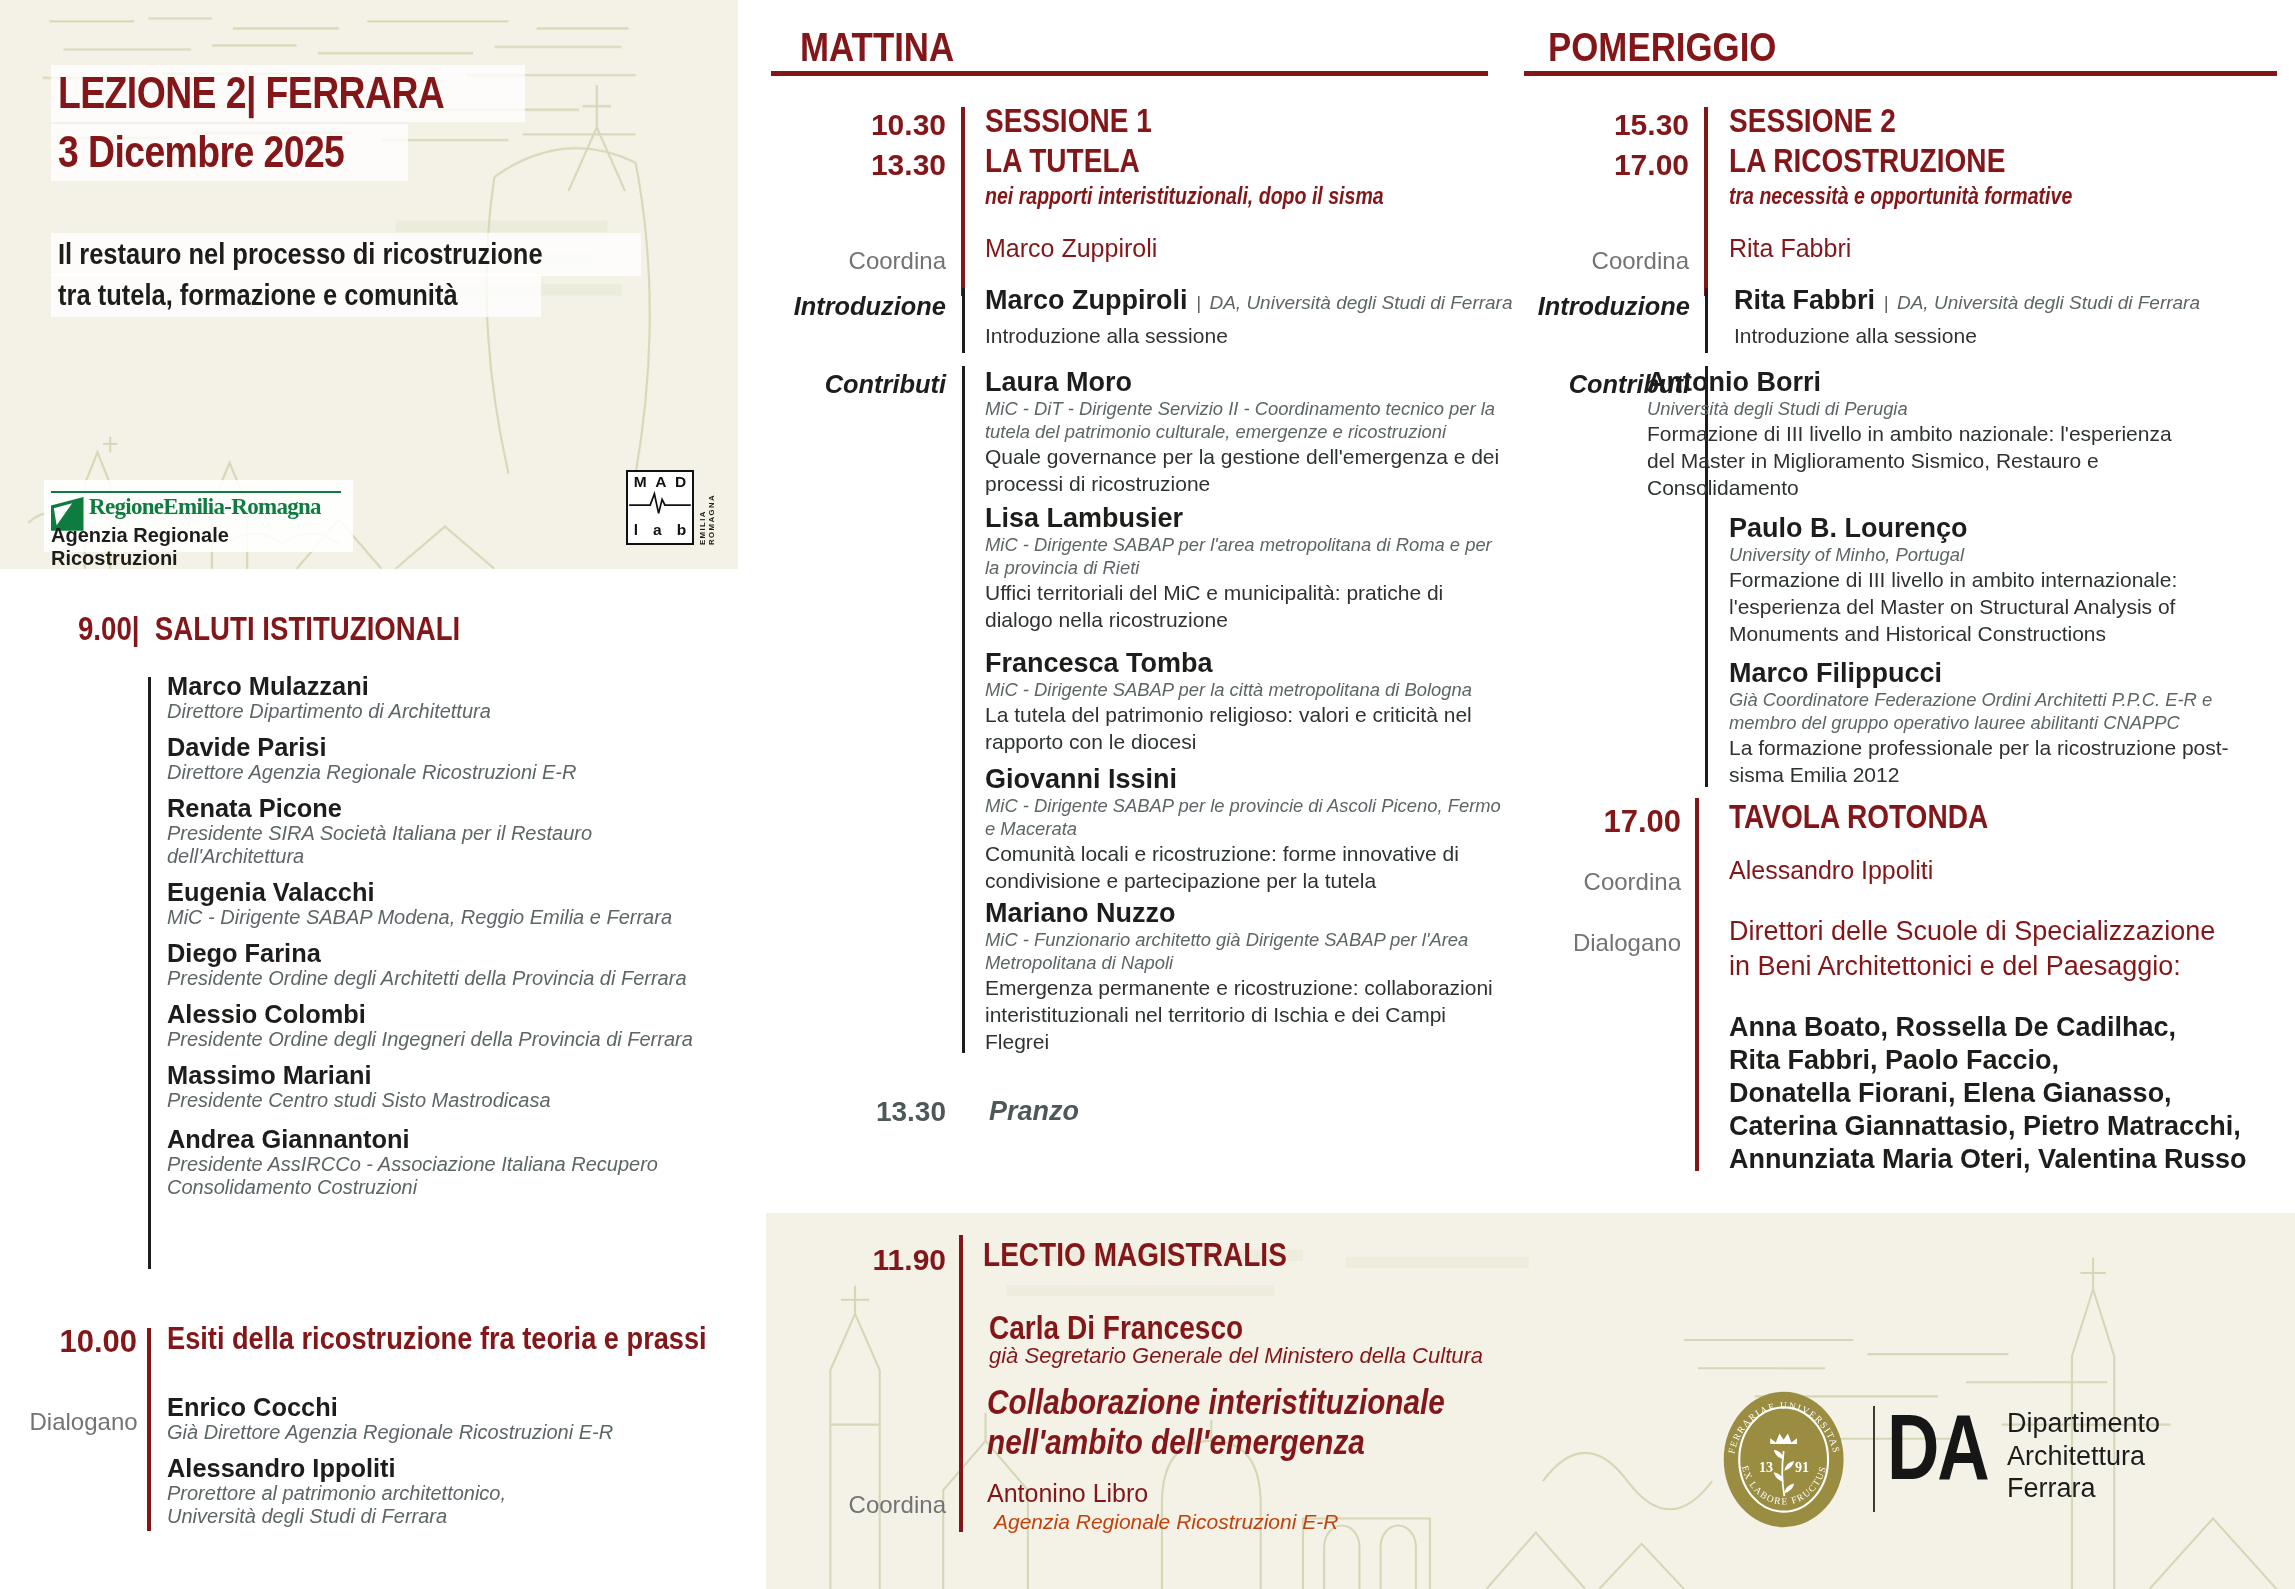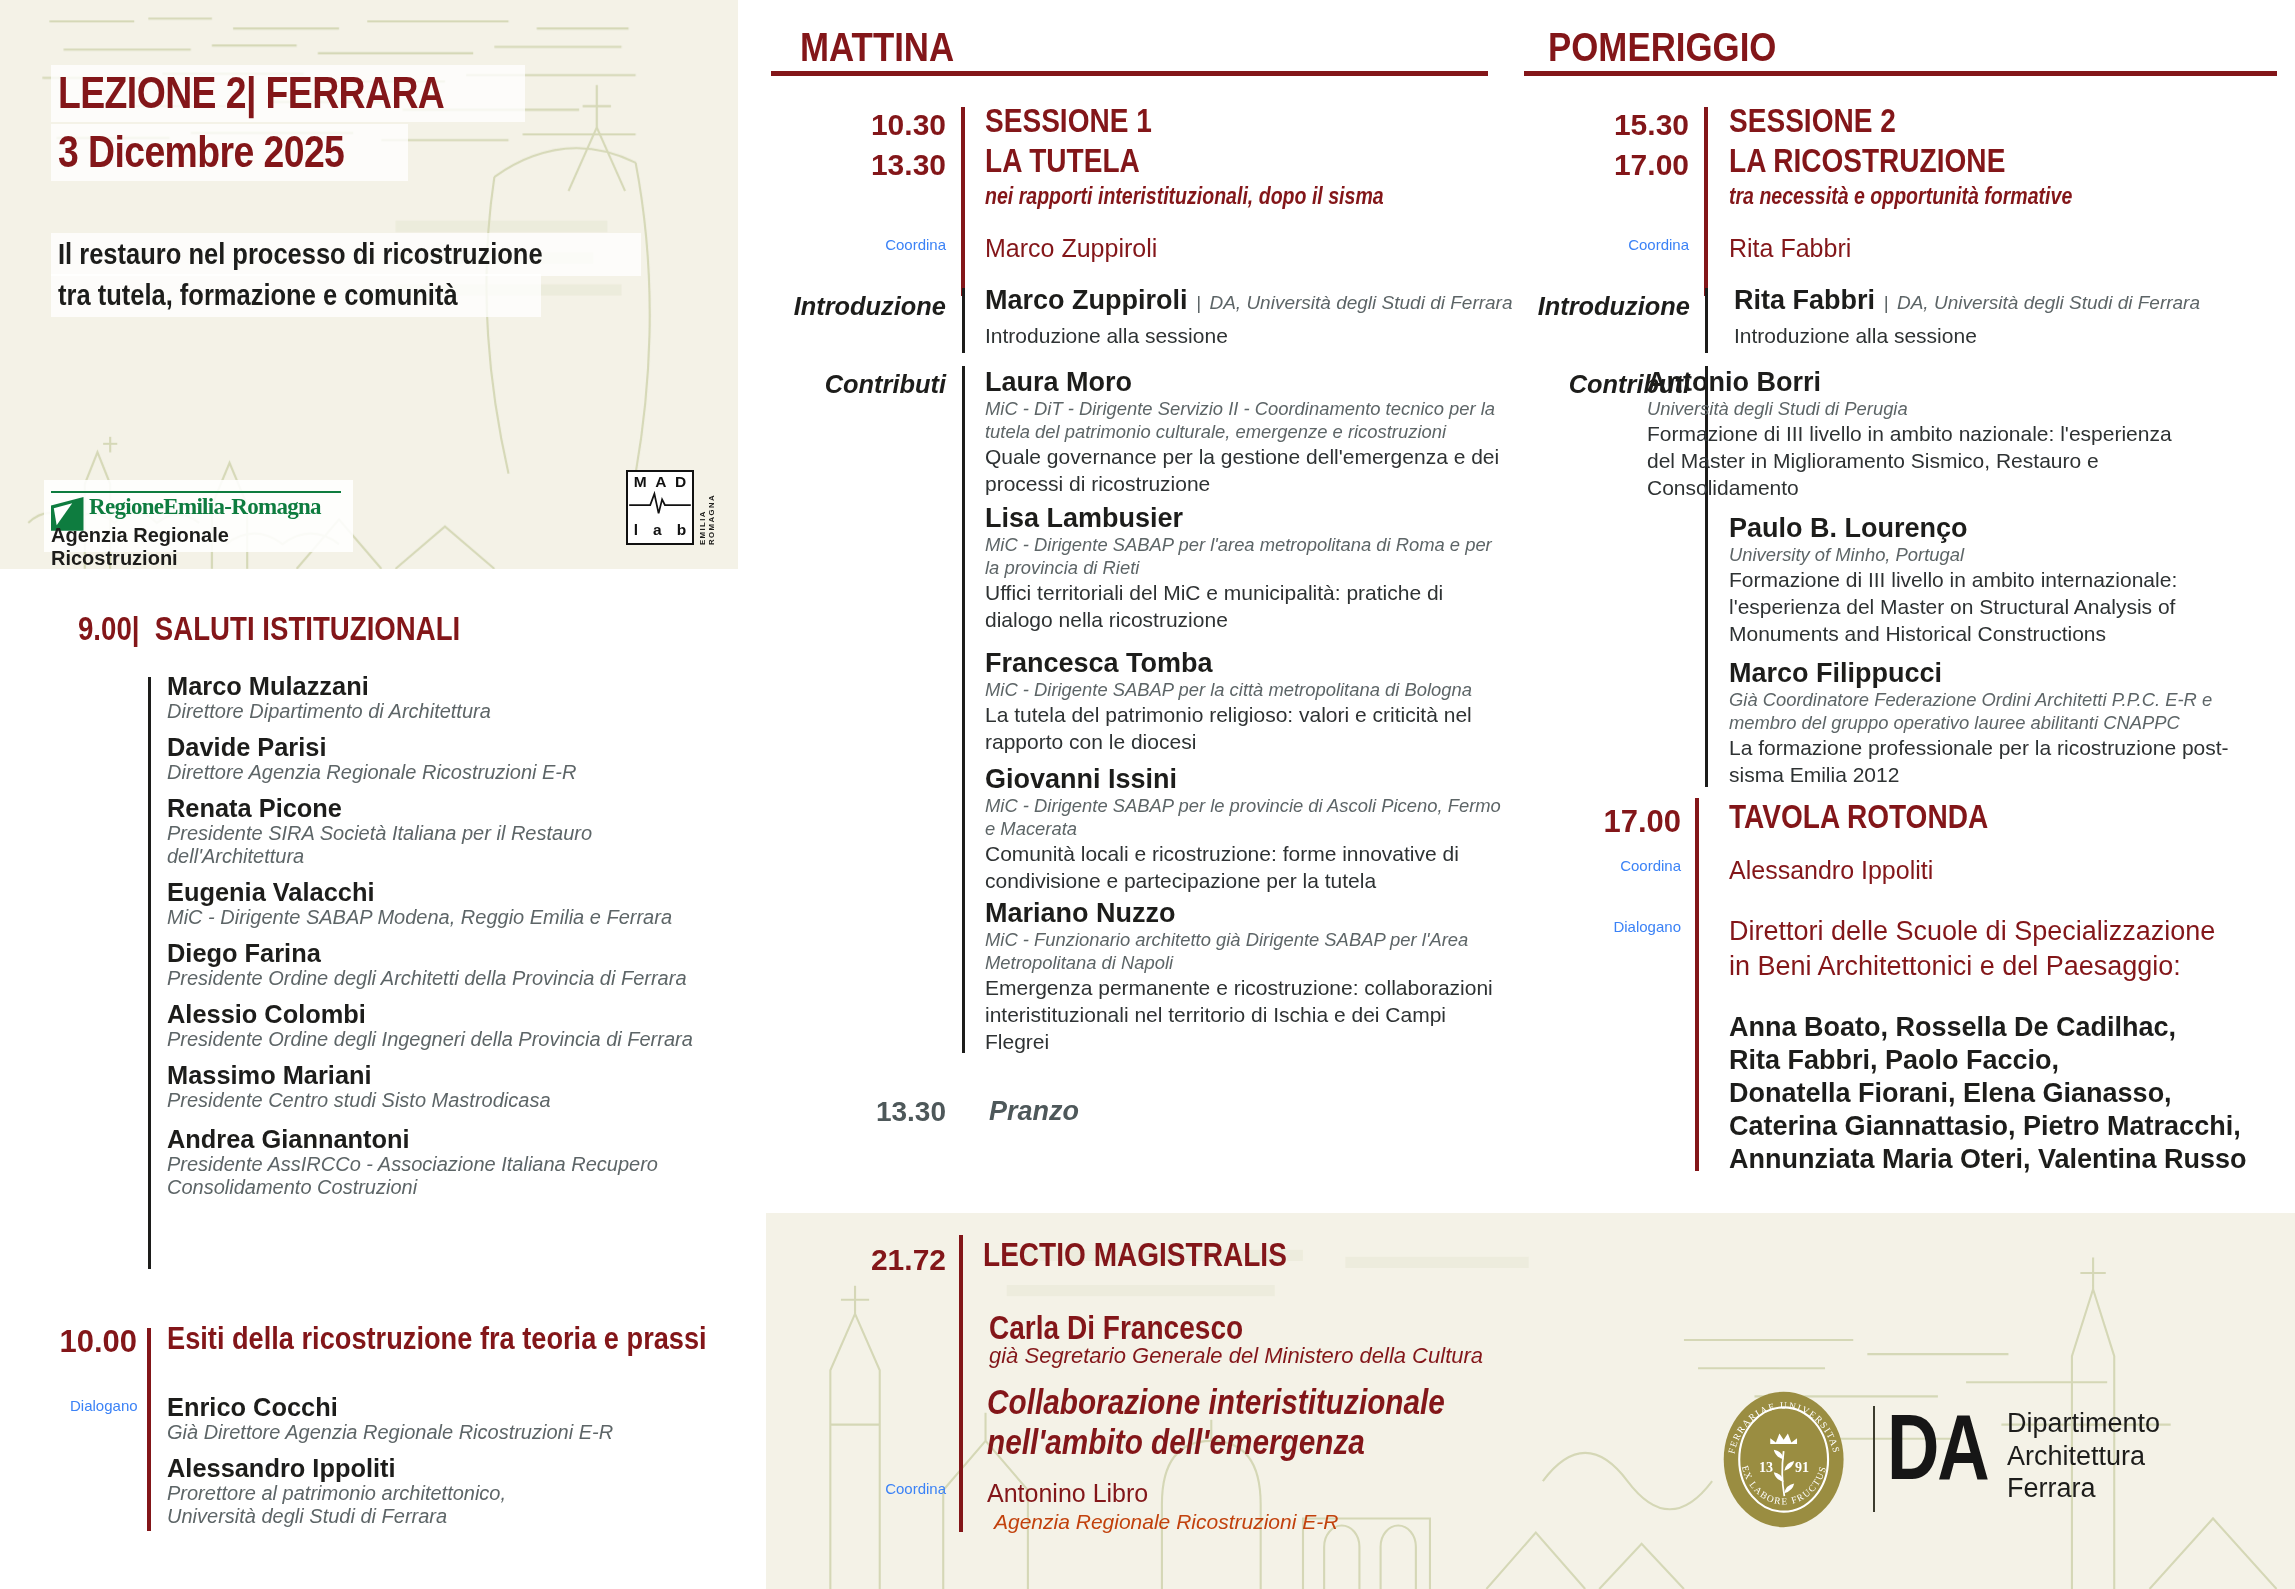--- a/index.html
+++ b/index.html
@@ -12,21 +12,21 @@
   .cond{transform:scaleX(.85);transform-origin:left top;}
   .condi{display:inline-block;transform:scaleX(.85);transform-origin:left top;white-space:nowrap;}
   
   .maroon{color:#831619;}
   .t-big{font-size:44px;font-weight:bold;letter-spacing:-0.7px;line-height:49px;}
   .t-colhead{font-size:41px;font-weight:bold;letter-spacing:0;}
   .t-sub{font-size:30px;font-weight:bold;color:#1d1d1b;line-height:35px;}
   .t-sesshead{font-size:33px;font-weight:bold;color:#831619;line-height:40px;}
   .t-sesssub{font-size:23px;font-weight:bold;font-style:italic;color:#831619;line-height:31px;}
   .t-time{font-size:30px;font-weight:bold;color:#831619;line-height:40px;}
-  .t-redlabel{font-size:15px;color:#3b82f6;}
+  .t-redlabel{font-size:24px;color:#737373;margin-top:11px;}
   .t-redname{font-size:25px;color:#831619;}
   .t-blklabel{font-size:25.4px;font-weight:bold;font-style:italic;color:#1d1d1b;}
   .p-name{font-size:27px;font-weight:bold;color:#1d1d1b;line-height:30px;}
   .p-name-sm{font-size:25.4px;font-weight:bold;color:#1d1d1b;line-height:28px;}
   .p-role{font-size:18.4px;font-style:italic;color:#5d6567;line-height:23px;}
   .p-role-lg{font-size:20px;font-style:italic;color:#5d6567;line-height:23px;}
   .p-talk{font-size:21px;color:#2e3233;line-height:27px;}
   .gray-aff{font-size:19px;font-style:italic;color:#5d6567;}
   .introrow{display:flex;align-items:baseline;gap:8.5px;white-space:nowrap;}
   .vline-red{width:3.5px;background:#831619;}
@@ -236,21 +236,21 @@
   <div class="abs" style="left:985px;top:898px;width:523px;">
     <div class="p-name">Mariano Nuzzo</div>
     <div class="p-role">MiC - Funzionario architetto già Dirigente SABAP per l'Area Metropolitana di Napoli</div>
     <div class="p-talk">Emergenza permanente e ricostruzione: collaborazioni interistituzionali nel territorio di Ischia e dei Campi Flegrei</div>
   </div>
 
   <div class="abs pranzo-time right" style="left:833px;top:1096px;width:113px;">13.30</div>
   <div class="abs pranzo-lbl" style="left:989px;top:1096px;">Pranzo</div>
 
   <div class="abs vline-red" style="left:959px;top:1235px;height:297px;"></div>
-  <div class="abs t-time right" style="left:833px;top:1240px;width:113px;">21.72</div>
+  <div class="abs t-time right" style="left:833px;top:1240px;width:113px;">11.90</div>
   <div class="abs t-sesshead" style="left:983px;top:1235px;">
     <span class="condi">LECTIO MAGISTRALIS</span>
   </div>
   <div class="abs t-sesshead" style="left:989px;top:1308px;">
     <span class="condi">Carla Di Francesco</span>
   </div>
   <div class="abs" style="left:989px;top:1343px;font-size:22px;font-style:italic;color:#831619;">già Segretario Generale del Ministero della Cultura</div>
   <div class="abs" style="left:987px;top:1382px;font-size:35px;font-weight:bold;font-style:italic;color:#831619;line-height:40px;">
     <div><span class="condi">Collaborazione interistituzionale</span></div>
     <div><span class="condi">nell'ambito dell'emergenza</span></div>

